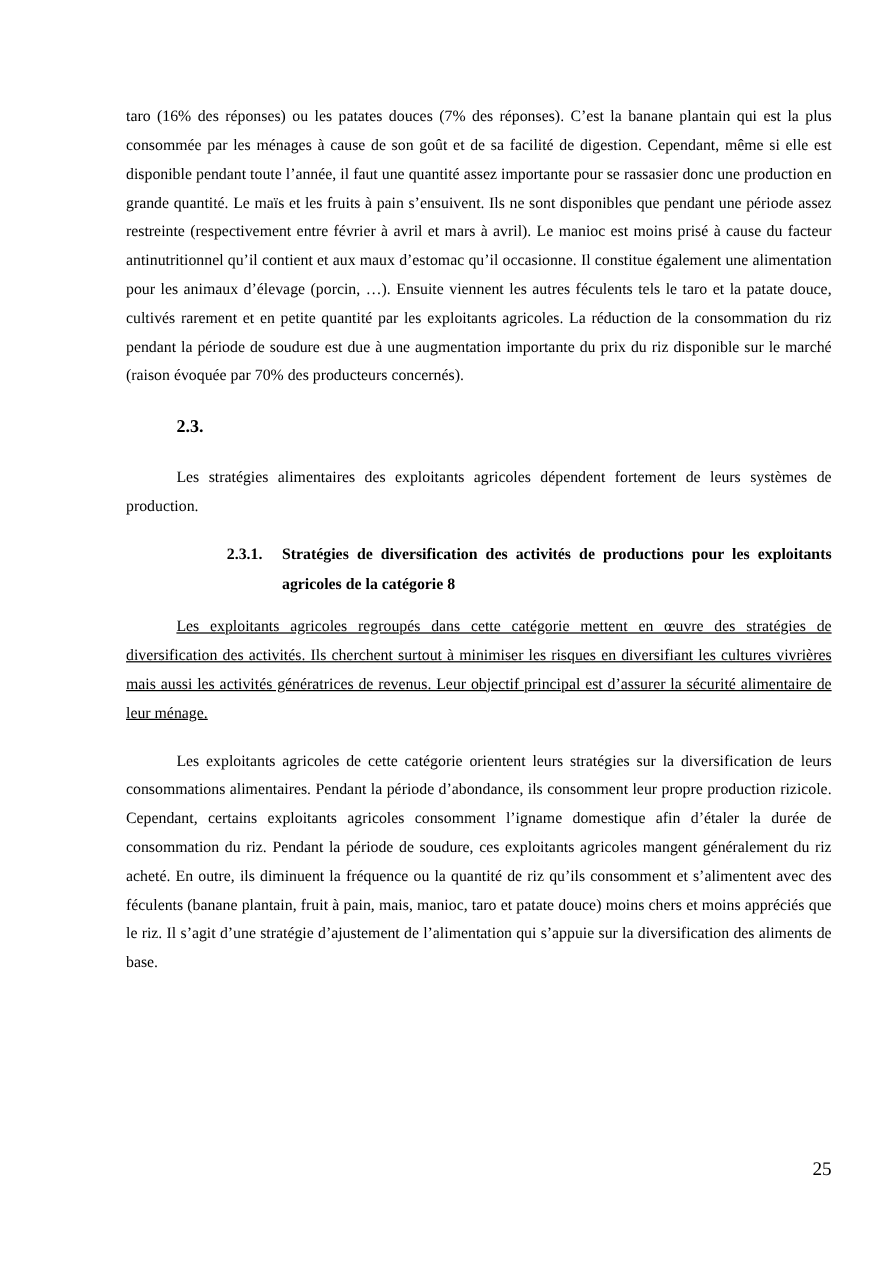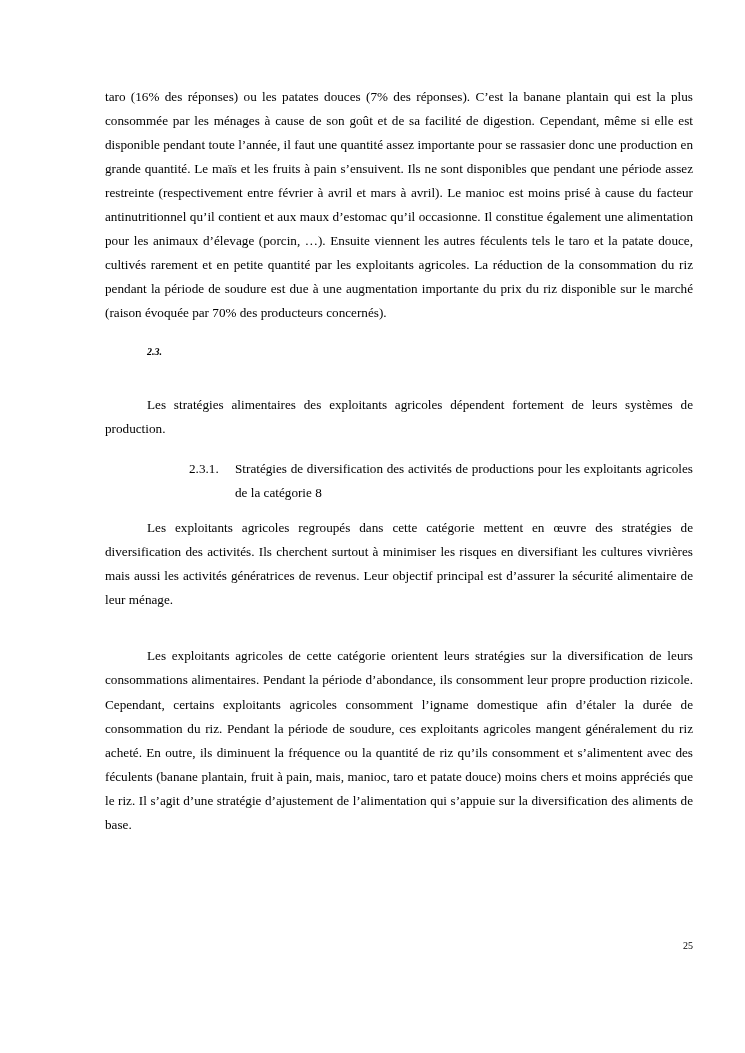--- a/index.html
+++ b/index.html
@@ -36,66 +36,65 @@
     text-align: justify;
     text-justify: inter-word;
     hyphens: none;
   }
   .body-para {
     text-indent: 0;
   }
   .indent-para {
     text-indent: 42px;
   }
-  .gap-s { margin-top: 11px; }
-  .gap-m { margin-top: 32px; }
+  .gap-s { margin-top: 11px; text-decoration: underline; }
+  .gap-m { margin-top: 16px; }
 
   h2.heading2 {
     margin: 18px 0 0 0;
-    font-size: 10px;
+    font-size: 15px;
     font-weight: bold;
     line-height: 1.82;
     text-align: justify;
     padding-left: 42px;
     display: flex;
     gap: 0;
-    font-style: italic;
   }
   h2.heading2 .num {
     width: 48px;
     flex: 0 0 48px;
   }
   h2.heading2 .txt {
     flex: 1 1 auto;
     text-align: justify;
   }
   h3.heading3 {
     margin: 16px 0 0 0;
     font-size: 13.2px;
-    font-weight: normal;
+    font-weight: bold;
     line-height: 1.82;
     padding-left: 84px;
     display: flex;
     justify-content: space-between;
   }
   h3.heading3 .num {
     width: 46px;
     flex: 0 0 46px;
   }
   h3.heading3 .txt {
     flex: 1 1 auto;
     text-align: justify;
   }
   .page-number {
     position: absolute;
     left: 0;
-    top: 940px;
+    top: 966px;
     width: 693px;
     text-align: right;
-    font-size: 10px;
+    font-size: 16px;
     font-family: "Liberation Serif", serif;
   }
 </style>
 </head>
 <body>
 
 <div class="page">
   <div class="content">
 
     <p class="body-para">taro (16% des réponses) ou les patates douces (7% des réponses). C’est la banane plantain qui est la plus consommée par les ménages à cause de son goût et de sa facilité de digestion. Cependant, même si elle est disponible pendant toute l’année, il faut une quantité assez importante pour se rassasier donc une production en grande quantité. Le maïs et les fruits à pain s’ensuivent. Ils ne sont disponibles que pendant une période assez restreinte (respectivement entre février à avril et mars à avril). Le manioc est moins prisé à cause du facteur antinutritionnel qu’il contient et aux maux d’estomac qu’il occasionne. Il constitue également une alimentation pour les animaux d’élevage (porcin, …). Ensuite viennent les autres féculents tels le taro et la patate douce, cultivés rarement et en petite quantité par les exploitants agricoles. La réduction de la consommation du riz pendant la période de soudure est due à une augmentation importante du prix du riz disponible sur le marché (raison évoquée par 70% des producteurs concernés).</p>

